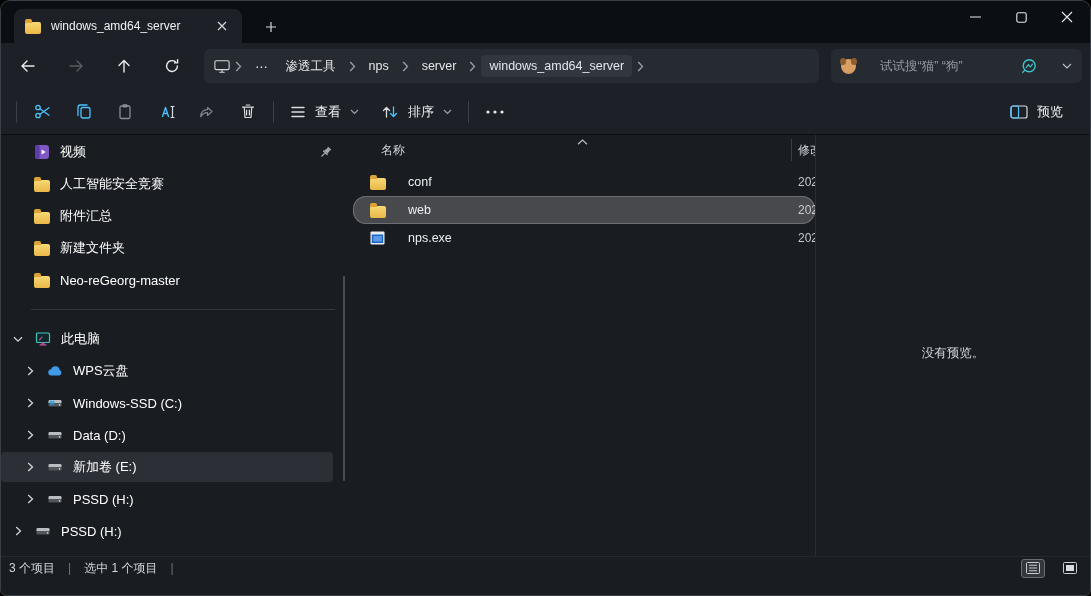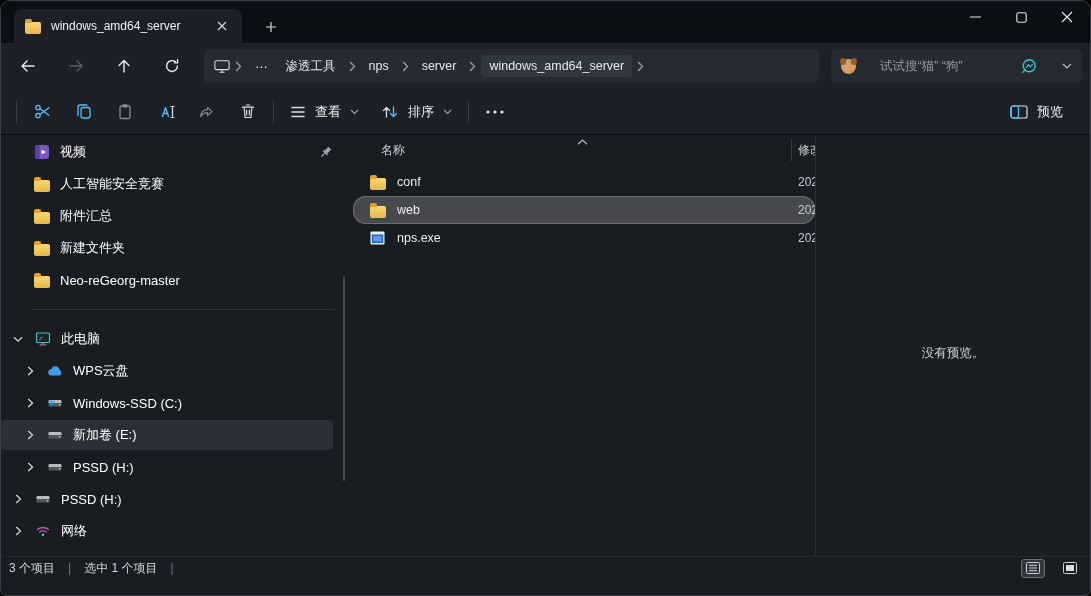--- a/index.html
+++ b/index.html
@@ -70,21 +70,21 @@
   .filepane{position:relative;flex:0 0 466px;overflow:hidden;}
   .list-header{position:relative;height:30px;display:flex;align-items:center;color:#cfd3d8;font-size:12px;}
   .col-name{padding-left:32px;}
   .sort-caret{position:absolute;left:228px;top:4px;display:flex;}
   .col-div{position:absolute;left:442px;top:4px;width:1px;height:22px;background:#3a3e44;}
   .col-mod{position:absolute;left:449px;white-space:nowrap;}
   .list-rows{margin-top:3px;}
   .frow{position:relative;height:28px;display:flex;align-items:center;margin-left:4px;border-radius:3px;
     font-size:12.5px;color:#eceef1;}
   .frow .icon17{margin-left:16px;width:17px;height:16px;display:flex;align-items:center;justify-content:center;flex:0 0 17px;}
-  .fname{margin-left:11px;white-space:nowrap;}
+  .fname{margin-left:22px;white-space:nowrap;}
   .fdate{position:absolute;left:445px;color:#c6cad0;font-size:12px;white-space:nowrap;}
   .frow.selected{background:#47494d;box-shadow:inset 0 0 0 1px #6c6f73;border-radius:13px;}
   .hscroll{position:absolute;left:17px;bottom:6px;width:198px;height:3px;background:#8a8e93;border-radius:2px;}
 
   .vborder{flex:0 0 1px;background:#2a2e33;}
   .preview{flex:1;display:flex;align-items:center;justify-content:center;font-size:12.5px;color:#d6d9dd;background:#1a1d22;}
 
   
   .statusbar{position:absolute;bottom:16px;left:0;right:0;height:23px;background:#191c21;border-top:1px solid #26292e;
     display:flex;align-items:center;gap:13px;padding:0 8px;font-size:12px;color:#d2d5da;}
@@ -369,20 +369,35 @@
               <rect x="1.5" y="5" width="13" height="3.5" rx="1.2" fill="#b9bdc2"></rect>
               <path d="M1.5 8h13v2.4a1.2 1.2 0 0 1-1.2 1.2H2.7a1.2 1.2 0 0 1-1.2-1.2z" fill="#53575c"></path>
               <circle cx="12.6" cy="9.9" r="0.8" fill="#d6d9dd"></circle>
               <rect x="3" y="5.8" width="2" height="2" fill="#27a3e8"></rect>
               <rect x="5.4" y="5.8" width="2" height="2" fill="#27a3e8"></rect>
               <rect x="3" y="8.2" width="2" height="2" fill="#1f8fd6"></rect>
               <rect x="5.4" y="8.2" width="2" height="2" fill="#1f8fd6"></rect>
             </svg>
         </span>
         <span>Windows-SSD (C:)</span>
+      </div>
+      <div class="side-row child">
+        <span class="chev-slot">
+          <svg width="7" height="10" viewBox="0 0 7 10">
+              <path d="M1.2 1l4.3 4-4.3 4" stroke="#cfd3d8" stroke-width="1.3" fill="none"></path>
+            </svg>
+        </span>
+        <span class="icon16">
+          <svg width="16" height="16" viewBox="0 0 16 16">
+              <rect x="1.5" y="5" width="13" height="3.5" rx="1.2" fill="#b9bdc2"></rect>
+              <path d="M1.5 8h13v2.4a1.2 1.2 0 0 1-1.2 1.2H2.7a1.2 1.2 0 0 1-1.2-1.2z" fill="#53575c"></path>
+              <circle cx="12.6" cy="9.9" r="0.8" fill="#d6d9dd"></circle>
+            </svg>
+        </span>
+        <span>Data (D:)</span>
       </div>
       <div class="side-row child sel">
         <span class="chev-slot">
           <svg width="7" height="10" viewBox="0 0 7 10">
               <path d="M1.2 1l4.3 4-4.3 4" stroke="#cfd3d8" stroke-width="1.3" fill="none"></path>
             </svg>
         </span>
         <span class="icon16">
           <svg width="16" height="16" viewBox="0 0 16 16">
               <rect x="1.5" y="5" width="13" height="3.5" rx="1.2" fill="#b9bdc2"></rect>

